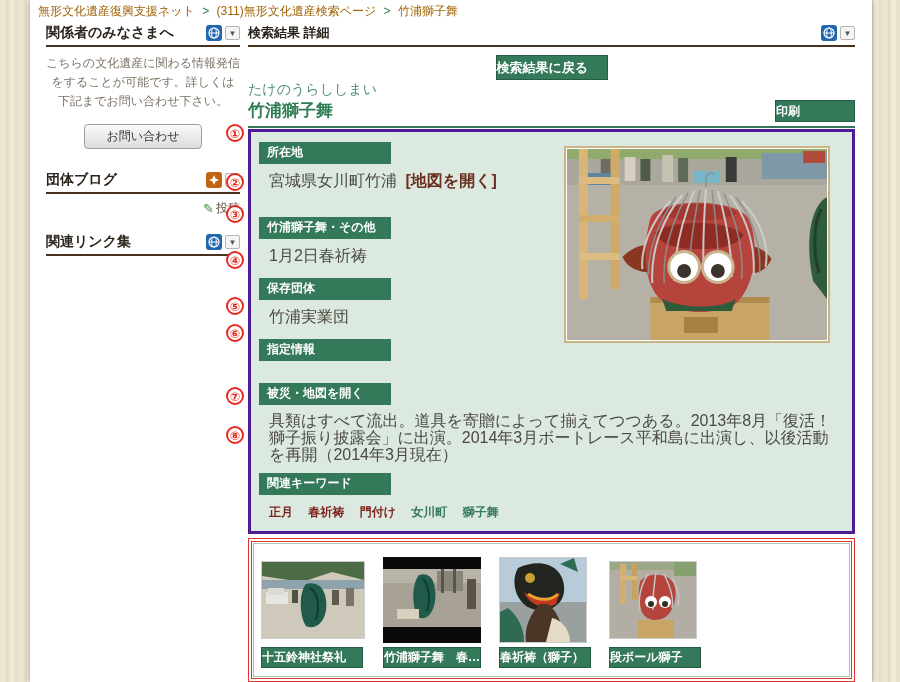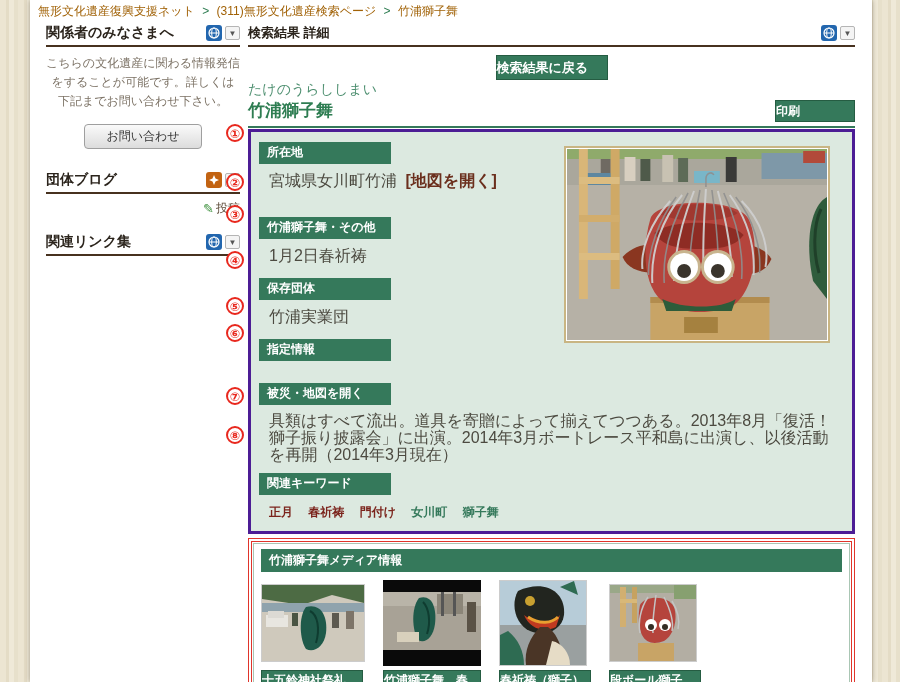--- a/index.html
+++ b/index.html
@@ -263,21 +263,20 @@
               <circle cx="152" cy="118" r="14" fill="#fff"></circle>
               <circle cx="152" cy="122" r="7" fill="#3a342c"></circle>
 
             <path d="M96 150 C116 160 156 160 170 150 L166 162 L100 162 Z" fill="#2e5c3a"></path>
           </svg>
         </div>
       </div>
 
       <div class="mediabox">
         <div class="mediabox-inner">
-          <span class="media-head">竹浦獅子舞メディア情報</span>
 
           <div class="thumbs">
 
             <div class="mitem">
               <span class="thumbwrap">
                   <span class="thumb">
                 <svg width="102" height="76" viewBox="0 0 102 76">
                   <rect width="102" height="76" fill="#cfc9bc"></rect>
                   <path d="M0 0 H102 V18 L70 10 40 20 0 14 Z" fill="#4d6b44"></path>
                   <rect x="0" y="18" width="102" height="9" fill="#8fa3ad"></rect>

